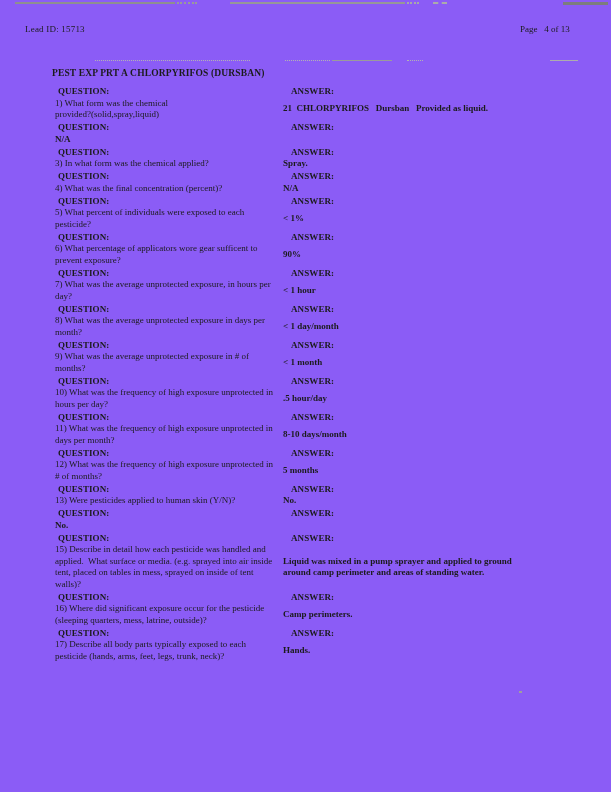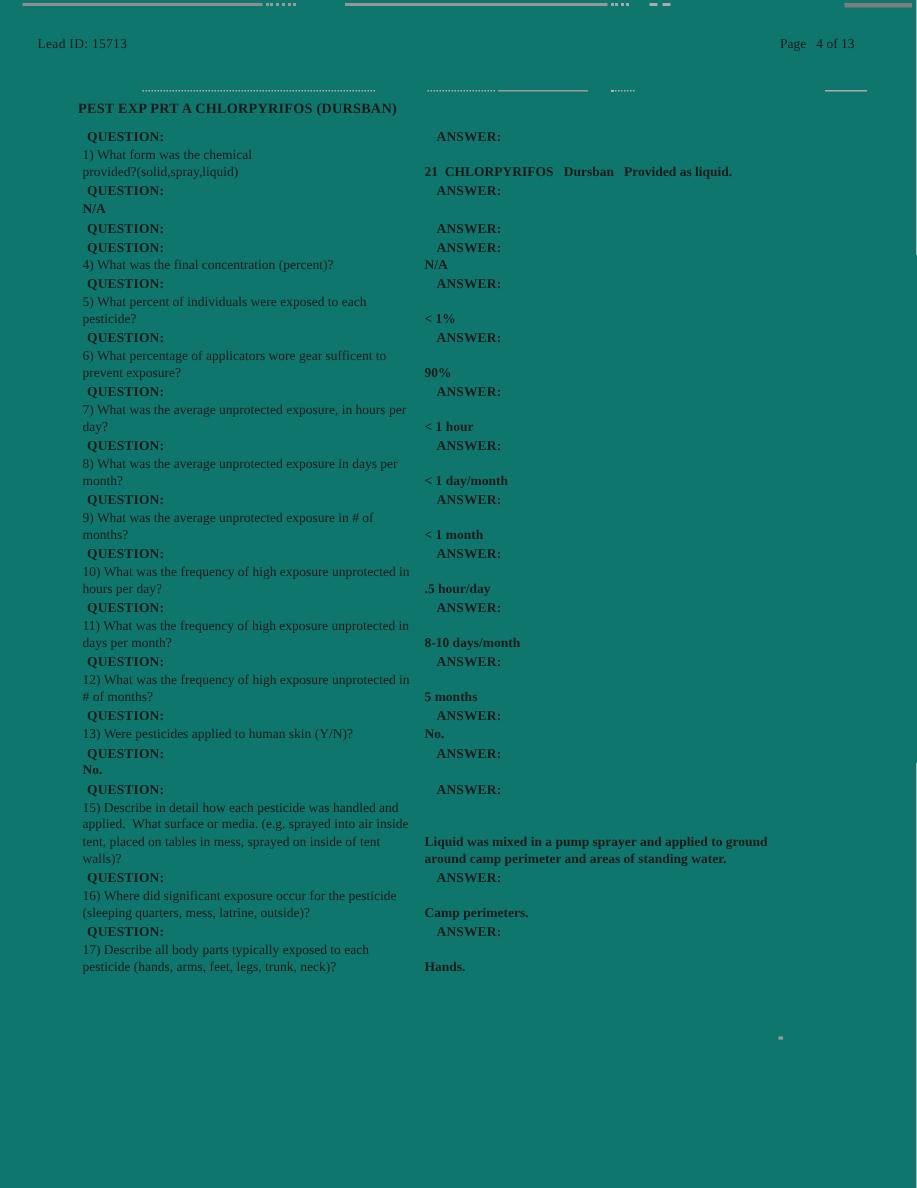--- a/index.html
+++ b/index.html
@@ -4,21 +4,21 @@
 <style>
   html, body {
     margin: 0;
     padding: 0;
     background: #ffffff;
   }
   .page {
     position: relative;
     width: 611px;
     height: 792px;
-    background: #0f766e;
+    background: #8b5cf6;
     overflow: hidden;
     font-family: "Liberation Serif", "DejaVu Serif", serif;
     color: #1b1b1b;
   }
 
   
   .artifact { position: absolute; pointer-events: none; }
   .top-seg-1 { left: 15px;  top: 2px; width: 160px; height: 2px; background: #8f8f8f; }
   .top-dots-1{ left: 177px; top: 2px; width: 20px;  height: 0;   border-top: 2px dotted #9a9a9a; }
   .top-seg-2 { left: 230px; top: 2px; width: 175px; height: 2px; background: #979797; }
@@ -51,21 +51,21 @@
     white-space: pre;
   }
 
   
   .qa-list {
     position: absolute; left: 55px; top: 86px; width: 536px;
     font-size: 9px; line-height: 11.5px;
   }
   .qa-block { margin-top: 1.5px; }
   .qa-block:first-child { margin-top: 0; }
-  .row { display: flex; align-items: flex-end; }
+  .row { display: flex; align-items: center; }
   .qcol { flex: 0 0 228px; width: 228px; white-space: pre-wrap; }
   .acol { flex: 1 1 auto;  white-space: pre-wrap; font-weight: bold; }
   .qlabel, .alabel { font-weight: bold; letter-spacing: 0.1px; }
   .qlabel { padding-left: 3px; }
   .alabel { padding-left: 5px; }
 </style>
 </head>
 <body>
 
 <div class="page">
@@ -111,20 +111,24 @@
       <div class="row">
         <div class="acol atext">N/A</div>
       </div>
     </div>
 
     <div class="qa-block">
       <div class="row">
         <div class="qcol qlabel">QUESTION:</div>
         <div class="acol alabel">ANSWER:</div>
       </div>
+      <div class="row">
+        <div class="qcol qtext">3) In what form was the chemical applied?</div>
+        <div class="acol atext">Spray.</div>
+      </div>
     </div>
 
     <div class="qa-block">
       <div class="row">
         <div class="qcol qlabel">QUESTION:</div>
         <div class="acol alabel">ANSWER:</div>
       </div>
       <div class="row">
         <div class="qcol qtext">4) What was the final concentration (percent)?</div>
         <div class="acol atext">N/A</div>

